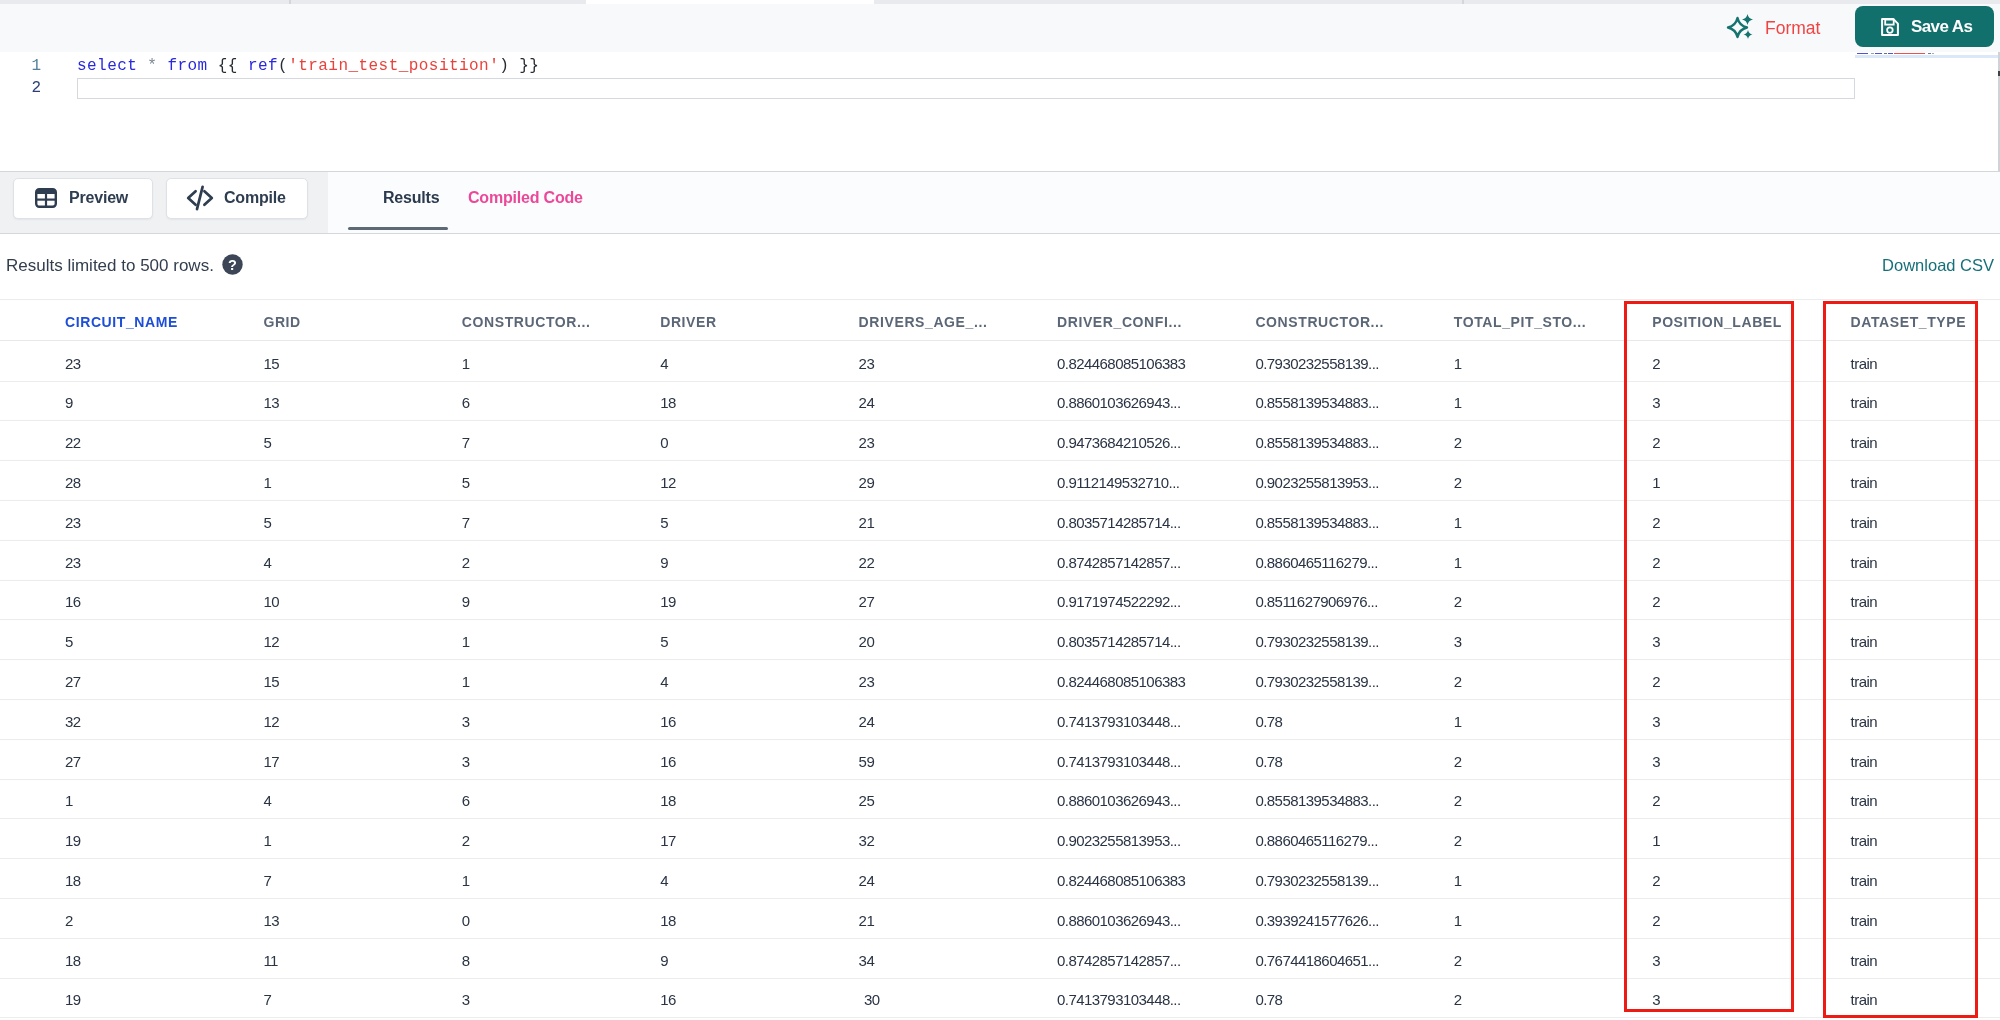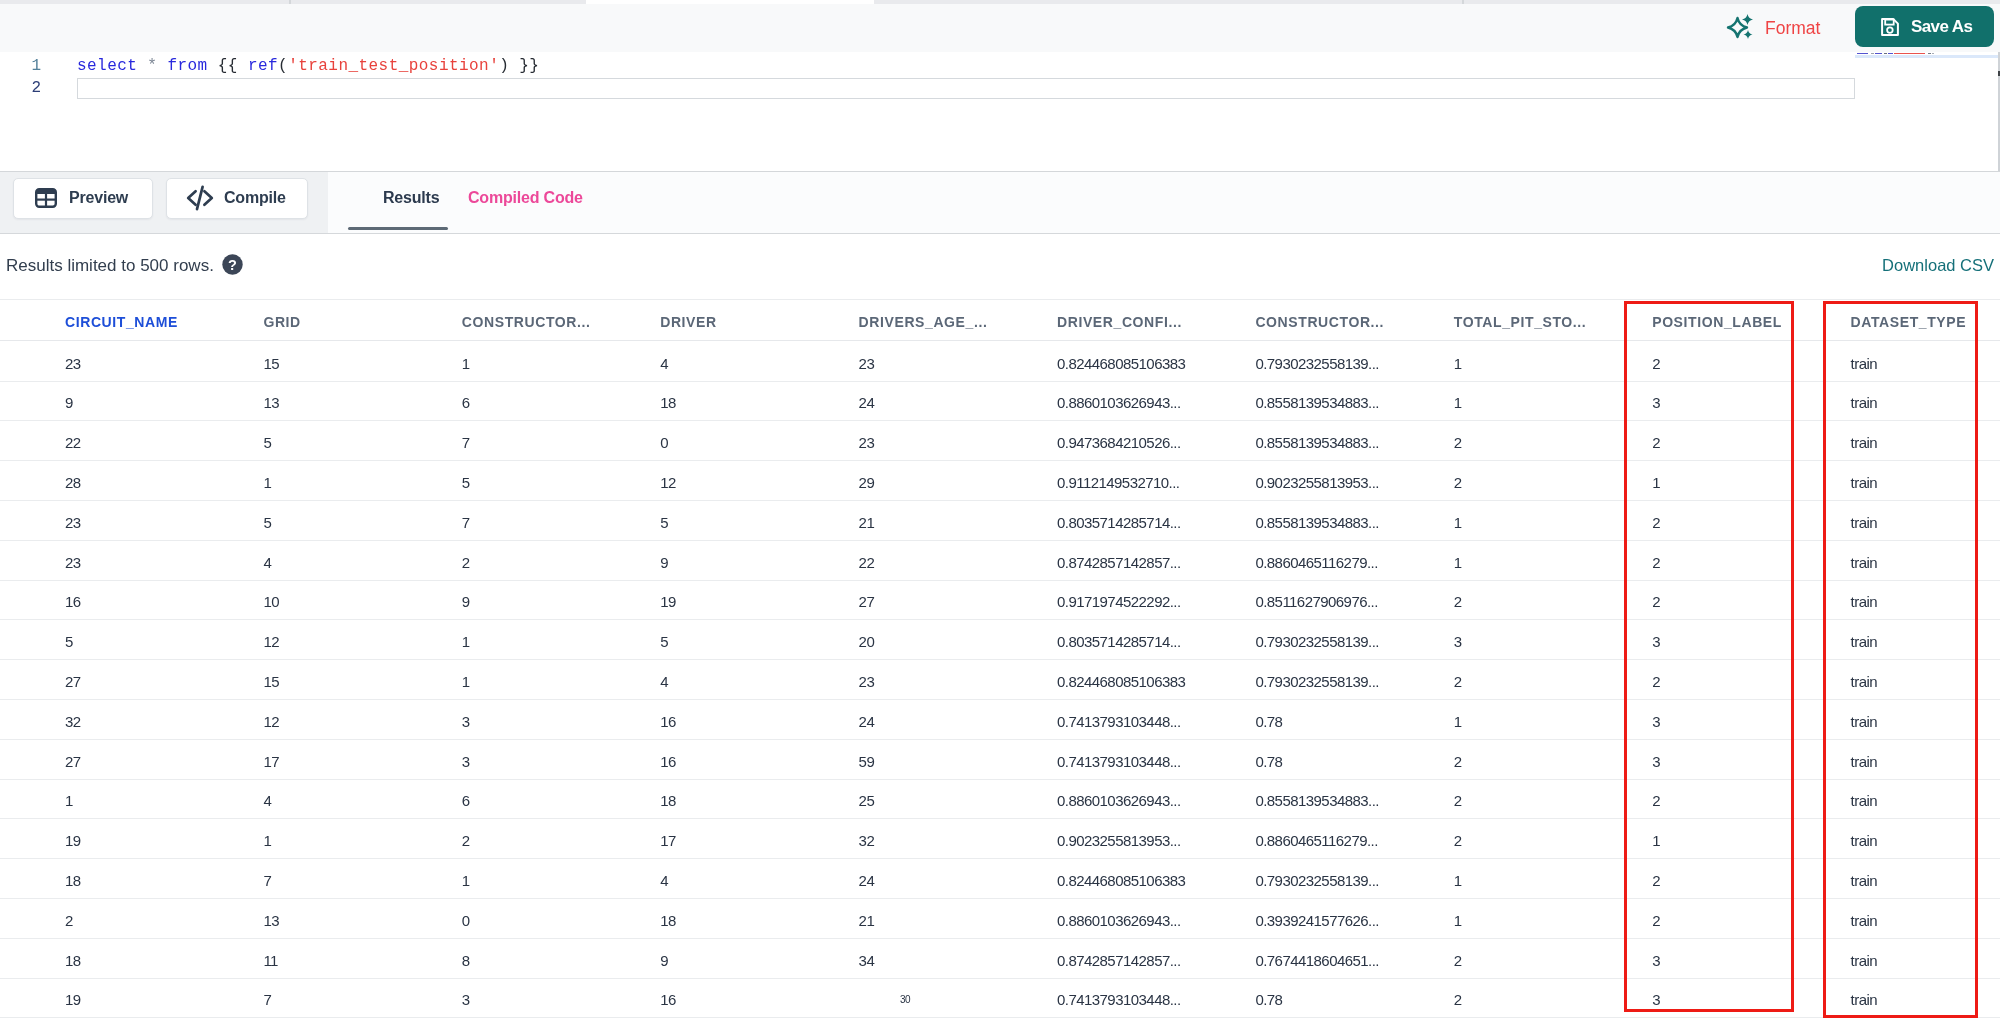--- a/index.html
+++ b/index.html
@@ -256,19 +256,19 @@
 <div class="abs" style="left:858.6px;top:949.6px;width:190px;height:21px;line-height:21px;font-size:15px;letter-spacing:-0.55px;color:#2a3444;">34</div>
 <div class="abs" style="left:1057.0px;top:949.6px;width:190px;height:21px;line-height:21px;font-size:15px;letter-spacing:-0.55px;color:#2a3444;">0.8742857142857...</div>
 <div class="abs" style="left:1255.4px;top:949.6px;width:190px;height:21px;line-height:21px;font-size:15px;letter-spacing:-0.55px;color:#2a3444;">0.7674418604651...</div>
 <div class="abs" style="left:1453.8px;top:949.6px;width:190px;height:21px;line-height:21px;font-size:15px;letter-spacing:-0.55px;color:#2a3444;">2</div>
 <div class="abs" style="left:1652.2px;top:949.6px;width:190px;height:21px;line-height:21px;font-size:15px;letter-spacing:-0.55px;color:#2a3444;">3</div>
 <div class="abs" style="left:1850.6px;top:949.6px;width:190px;height:21px;line-height:21px;font-size:15px;letter-spacing:-0.55px;color:#2a3444;">train</div>
 <div class="abs" style="left:65.0px;top:989.4px;width:190px;height:21px;line-height:21px;font-size:15px;letter-spacing:-0.55px;color:#2a3444;">19</div>
 <div class="abs" style="left:263.4px;top:989.4px;width:190px;height:21px;line-height:21px;font-size:15px;letter-spacing:-0.55px;color:#2a3444;">7</div>
 <div class="abs" style="left:461.8px;top:989.4px;width:190px;height:21px;line-height:21px;font-size:15px;letter-spacing:-0.55px;color:#2a3444;">3</div>
 <div class="abs" style="left:660.2px;top:989.4px;width:190px;height:21px;line-height:21px;font-size:15px;letter-spacing:-0.55px;color:#2a3444;">16</div>
-<div class="abs" style="left:900px;top:989.4px;width:190px;height:21px;line-height:21px;font-size:10px;letter-spacing:-0.55px;color:#2a3444;">30</div>
+<div class="abs" style="left:864px;top:989.4px;width:190px;height:21px;line-height:21px;font-size:15px;letter-spacing:-0.55px;color:#2a3444;">30</div>
 <div class="abs" style="left:1057.0px;top:989.4px;width:190px;height:21px;line-height:21px;font-size:15px;letter-spacing:-0.55px;color:#2a3444;">0.7413793103448...</div>
 <div class="abs" style="left:1255.4px;top:989.4px;width:190px;height:21px;line-height:21px;font-size:15px;letter-spacing:-0.55px;color:#2a3444;">0.78</div>
 <div class="abs" style="left:1453.8px;top:989.4px;width:190px;height:21px;line-height:21px;font-size:15px;letter-spacing:-0.55px;color:#2a3444;">2</div>
 <div class="abs" style="left:1652.2px;top:989.4px;width:190px;height:21px;line-height:21px;font-size:15px;letter-spacing:-0.55px;color:#2a3444;">3</div>
 <div class="abs" style="left:1850.6px;top:989.4px;width:190px;height:21px;line-height:21px;font-size:15px;letter-spacing:-0.55px;color:#2a3444;">train</div>
 <div class="abs" style="left:1623.5px;top:300.8px;width:170.5px;height:711px;border:3.8px solid #ee1b15;box-sizing:border-box;"></div>
 <div class="abs" style="left:1822.5px;top:301.2px;width:155px;height:716.5px;border:3.8px solid #ee1b15;box-sizing:border-box;"></div>
 </body></html>

